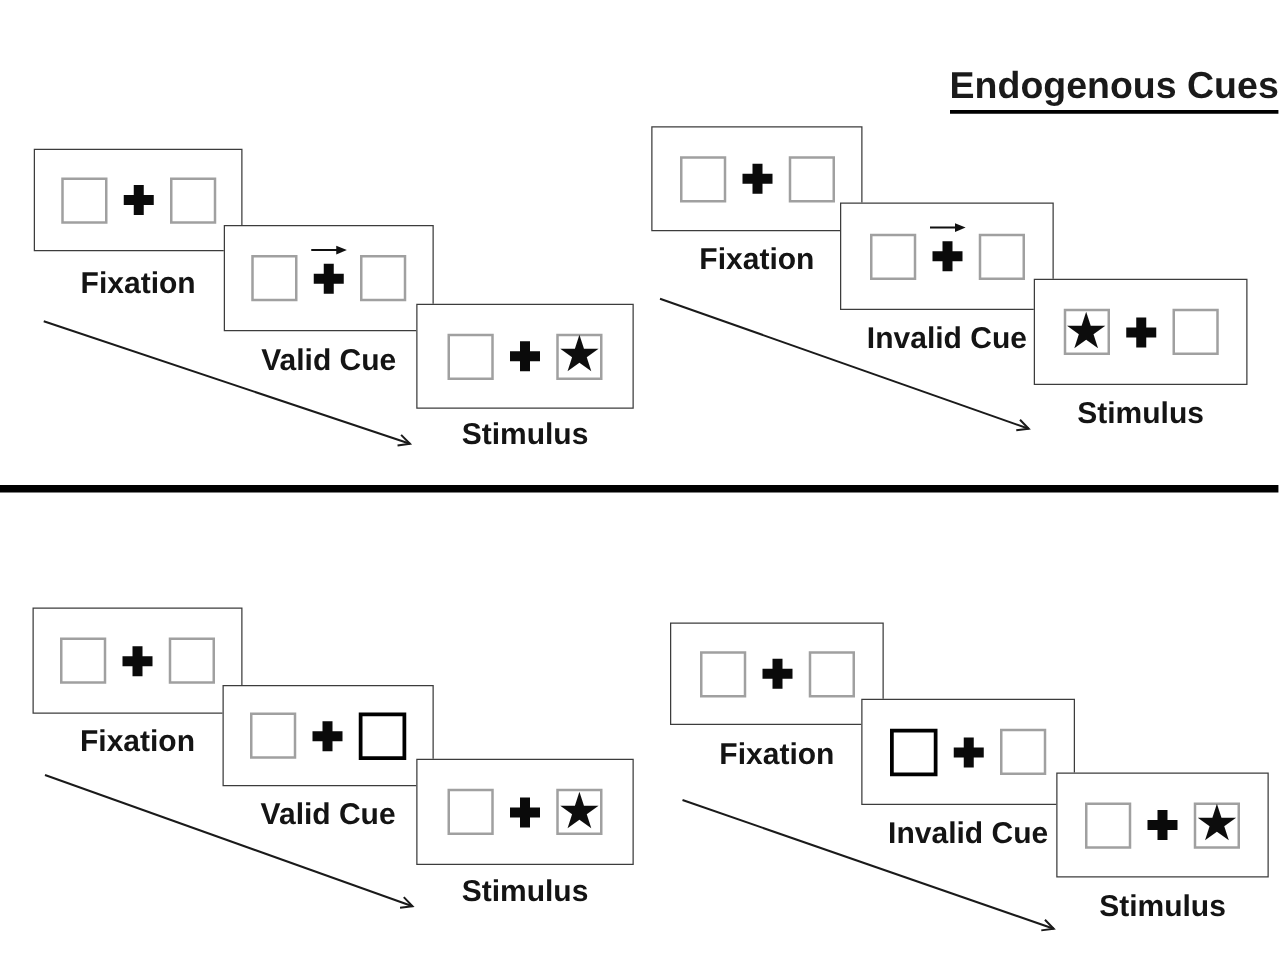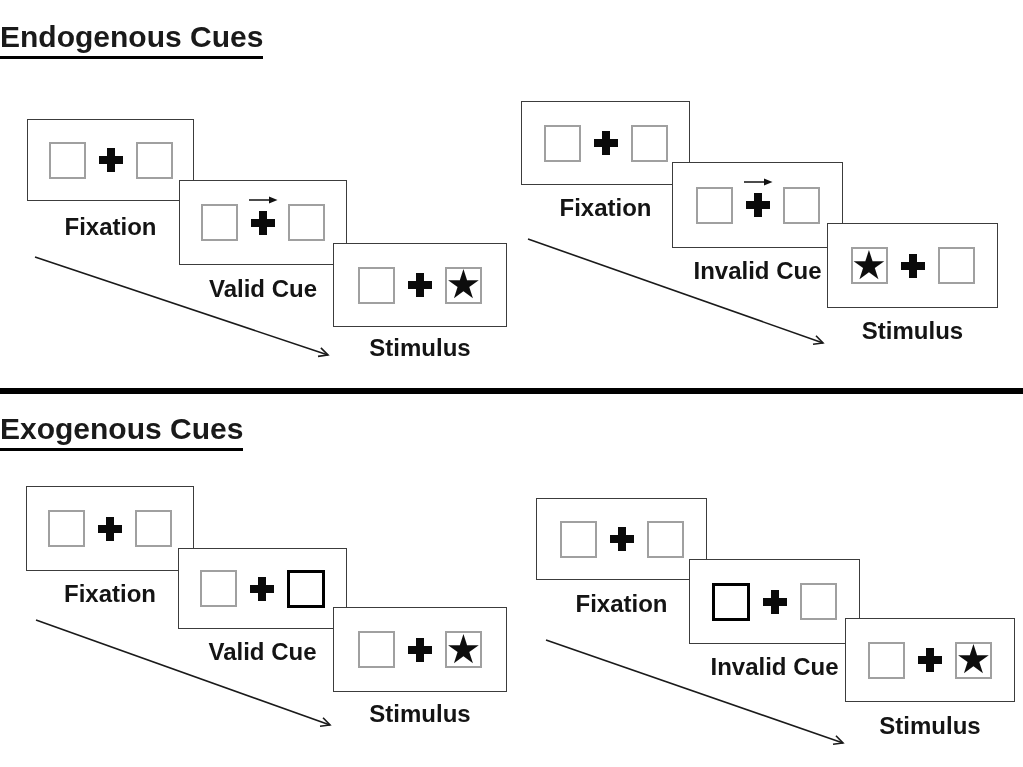--- a/index.html
+++ b/index.html
@@ -10,24 +10,25 @@
     background: #ffffff;
     font-family: "Liberation Sans", sans-serif;
     color: #1a1a1a;
     overflow: hidden;
   }
 
   
   .section-title {
     position: absolute;
     left: 0; right: 0;
-    text-align: left;
+    text-align: right;
     font-size: 30px;
     font-weight: bold;
     letter-spacing: 0px;
+    margin-top: 32px;
   }
   .section-title span {
     display: inline-block;
     border-bottom: 3px solid #000;
     padding-bottom: 2px;
   }
 
   
   .divider {
     position: absolute;
@@ -192,23 +193,20 @@
     <defs>
       <marker id="ah2" markerUnits="userSpaceOnUse" markerWidth="13" markerHeight="13" viewBox="0 0 13 13" refX="11" refY="6.5" orient="auto">
         <path d="M2,2 L11,6.5 L2,11" fill="none" stroke="#1a1a1a" stroke-width="1.6"></path>
       </marker>
     </defs>
     <line x1="5" y1="6" x2="300" y2="110" stroke="#1a1a1a" stroke-width="1.6" marker-end="url(#ah2)"></line>
   </svg>
 
   <div class="divider" style="top:388px;"></div>
 
-  <div class="section-title" style="top:412px;">
-    <span>Exogenous Cues</span>
-  </div>
 
   <div class="card" style="left:26px; top:486px; width:168px; height:85px;">
     <div class="sq"></div>
     <div class="plus-wrap">
         <div class="plus"></div>
       </div>
     <div class="sq"></div>
   </div>
   <div class="step-label" style="left:26px; top:580px; width:168px;">Fixation</div>
 

